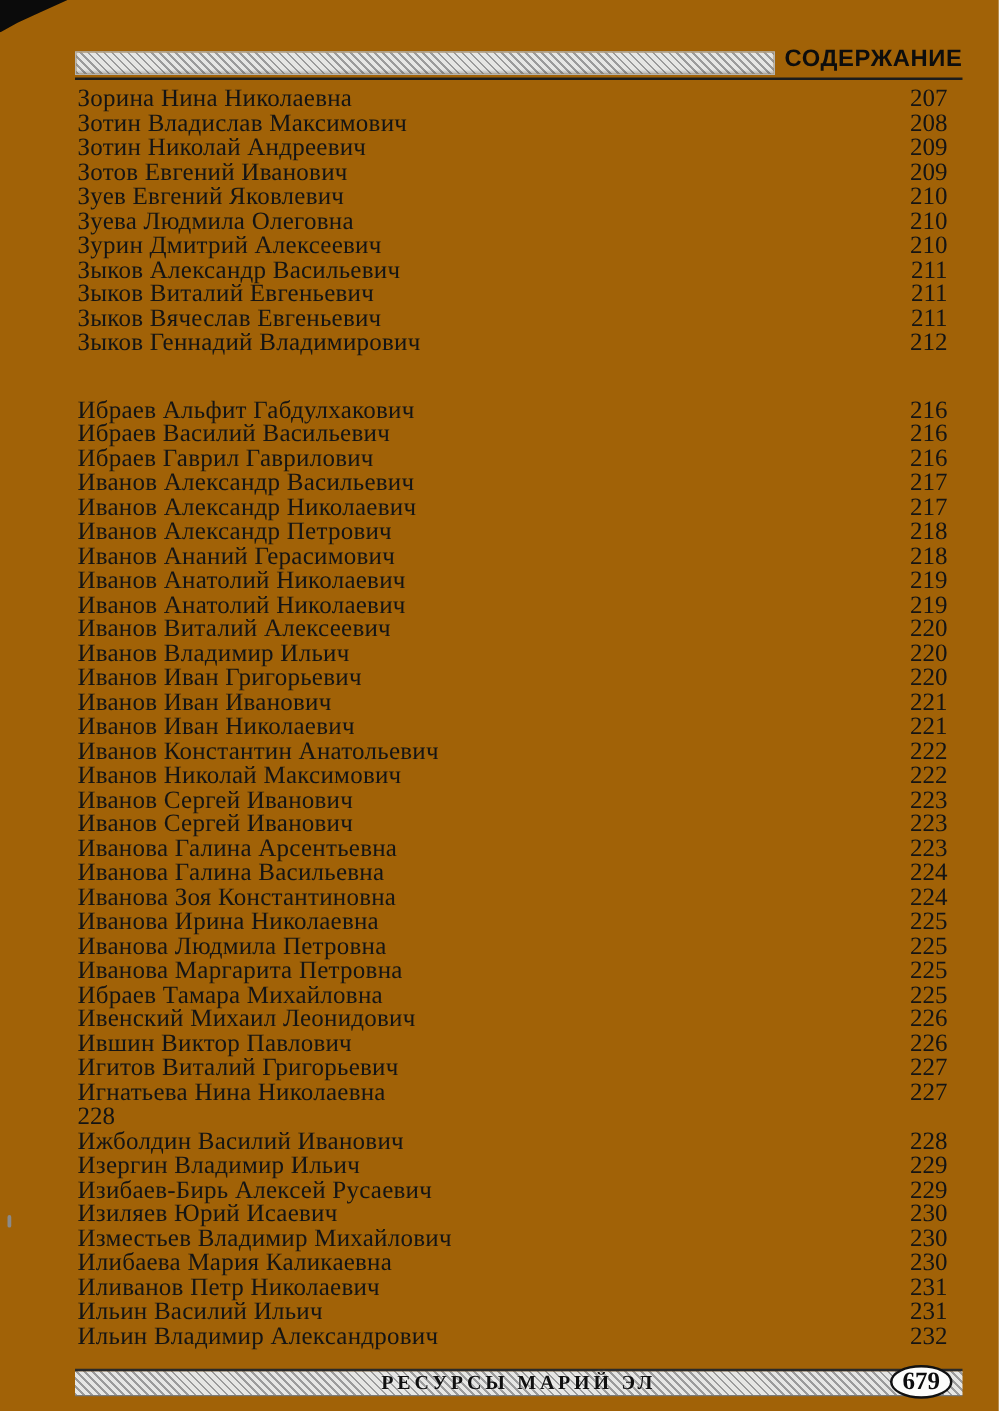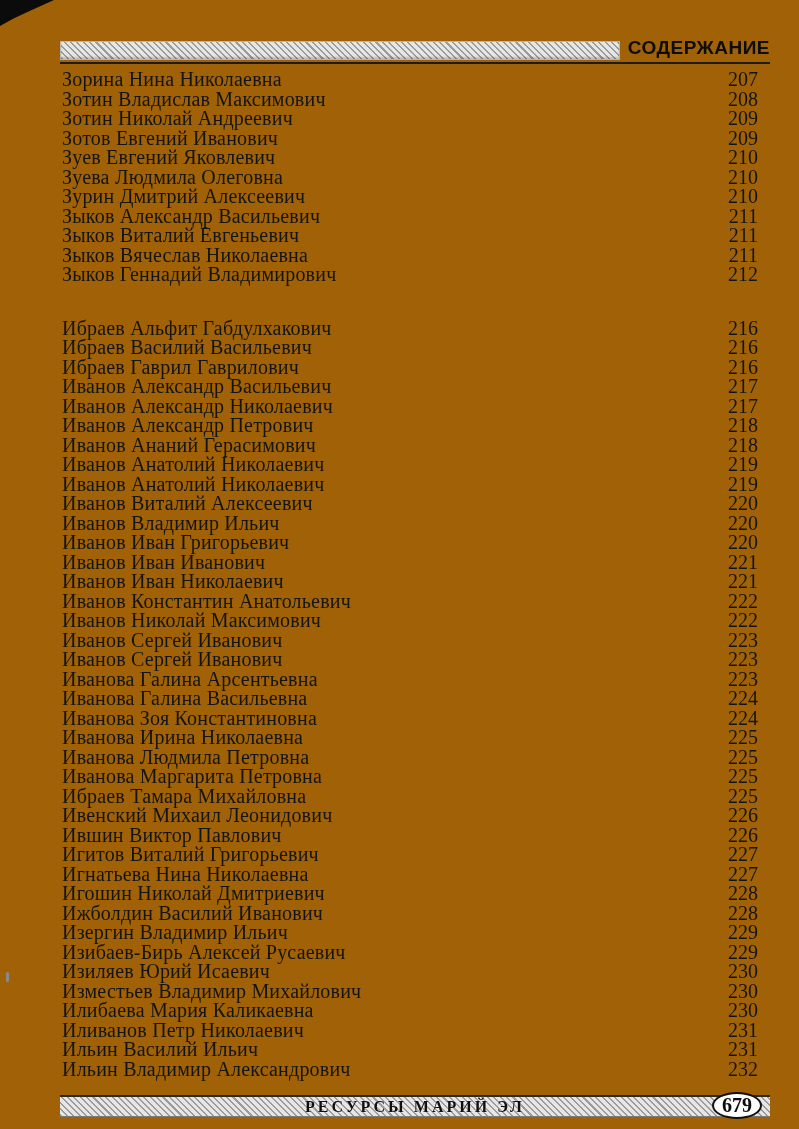--- a/index.html
+++ b/index.html
@@ -162,21 +162,21 @@
         </div>
         <div class="toc-row">
           <span class="toc-name">Зыков Александр Васильевич</span>
           <span class="toc-page">211</span>
         </div>
         <div class="toc-row">
           <span class="toc-name">Зыков Виталий Евгеньевич</span>
           <span class="toc-page">211</span>
         </div>
         <div class="toc-row">
-          <span class="toc-name">Зыков Вячеслав Николаевна</span>
+          <span class="toc-name">Зыков Вячеслав Евгеньевич</span>
           <span class="toc-page">211</span>
         </div>
         <div class="toc-row">
           <span class="toc-name">Зыков Геннадий Владимирович</span>
           <span class="toc-page">212</span>
         </div>
       </div>
       <div class="toc-group">
         <div class="toc-row">
           <span class="toc-name">Ибраев Альфит Габдулхакович</span>
@@ -288,21 +288,20 @@
         </div>
         <div class="toc-row">
           <span class="toc-name">Игитов Виталий Григорьевич</span>
           <span class="toc-page">227</span>
         </div>
         <div class="toc-row">
           <span class="toc-name">Игнатьева Нина Николаевна</span>
           <span class="toc-page">227</span>
         </div>
         <div class="toc-row">
-          <span class="toc-name">Игошин Николай Дмитриевич</span>
           <span class="toc-page">228</span>
         </div>
         <div class="toc-row">
           <span class="toc-name">Ижболдин Василий Иванович</span>
           <span class="toc-page">228</span>
         </div>
         <div class="toc-row">
           <span class="toc-name">Изергин Владимир Ильич</span>
           <span class="toc-page">229</span>
         </div>

